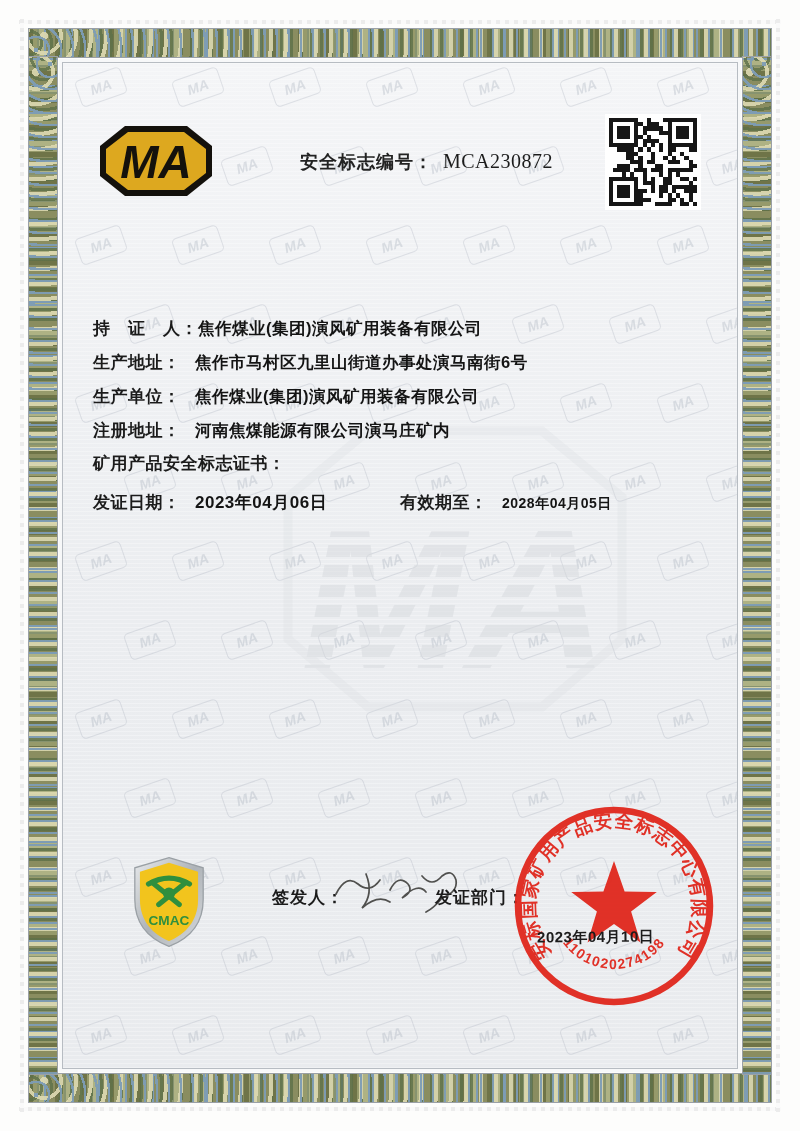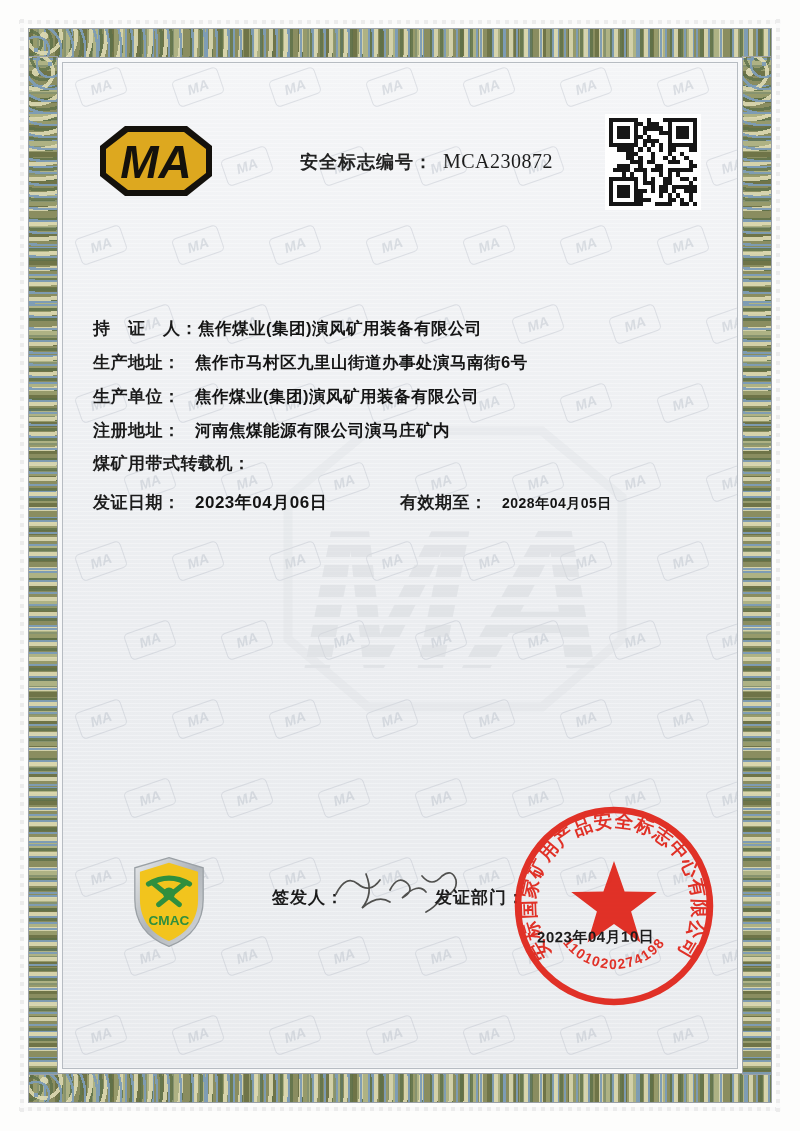--- a/index.html
+++ b/index.html
@@ -692,21 +692,21 @@
       </div>
       <div class="frow">
         <span class="flabel">生产单位：</span>
         <span class="fvalue">焦作煤业(集团)演风矿用装备有限公司</span>
       </div>
       <div class="frow">
         <span class="flabel">注册地址：</span>
         <span class="fvalue">河南焦煤能源有限公司演马庄矿内</span>
       </div>
       <div class="frow wide">
-        <span class="flabel">煤矿用带式转载机：</span>
+        <span class="flabel">矿用产品安全标志证书：</span>
       </div>
       <div class="frow gap">
         <span class="flabel">发证日期：</span>
         <span class="fvalue w205" style="font-size:17px">2023年04月06日</span>
         <span class="flabel">有效期至：</span>
         <span class="fvalue" style="font-size:14px">2028年04月05日</span>
       </div>
     </div>
 
 

